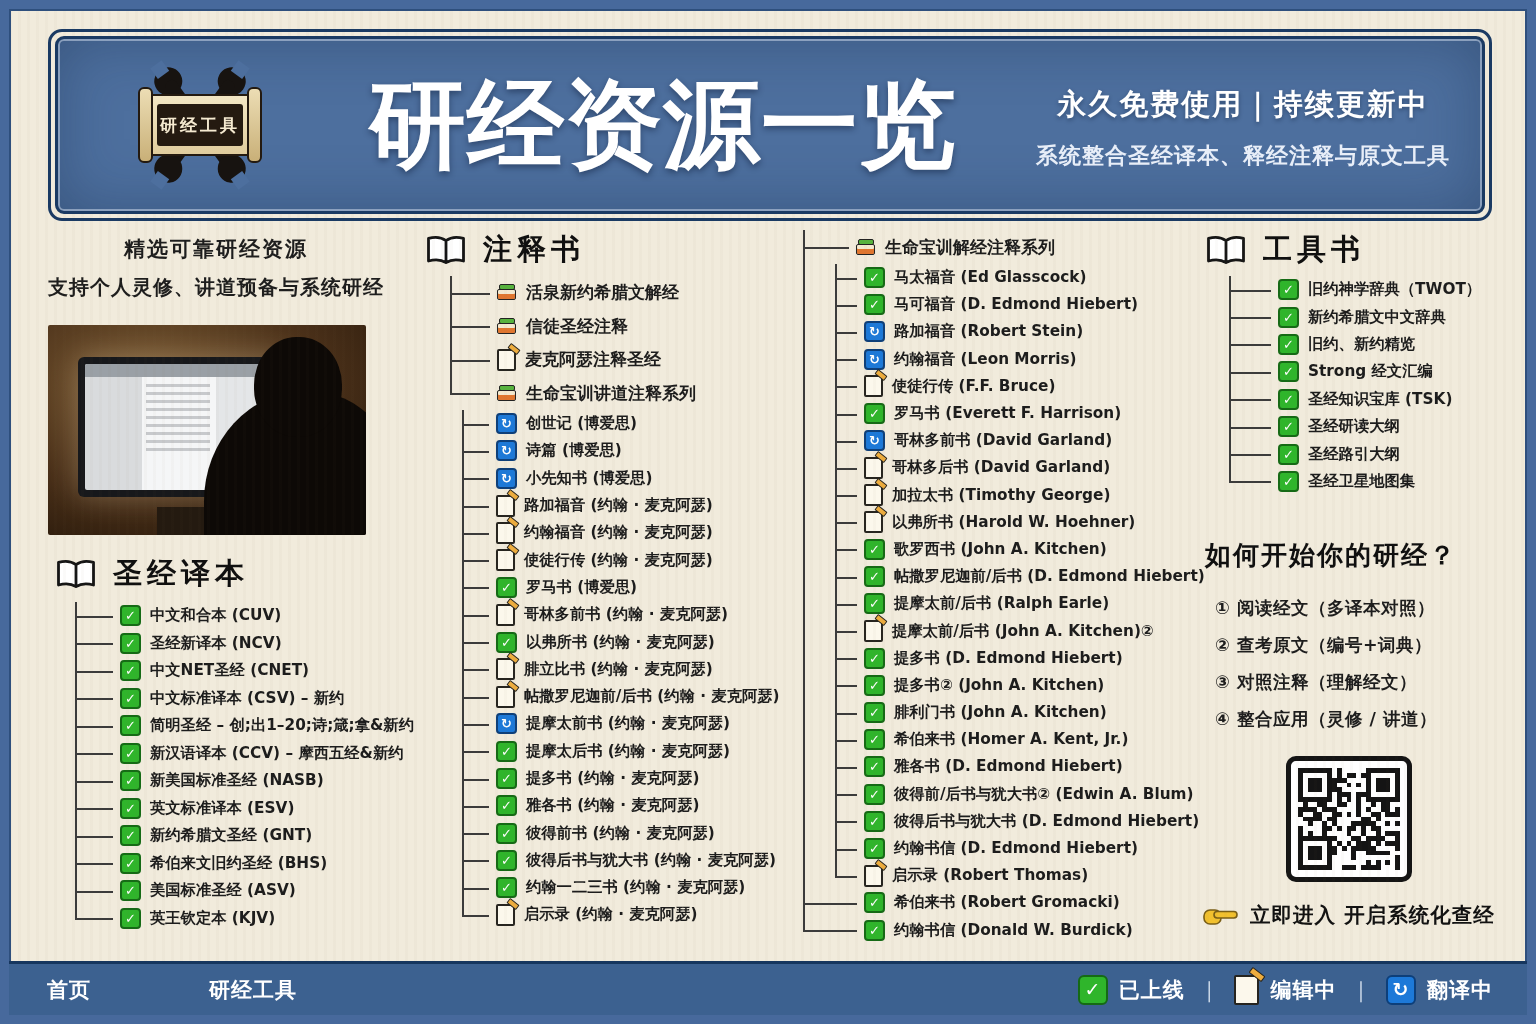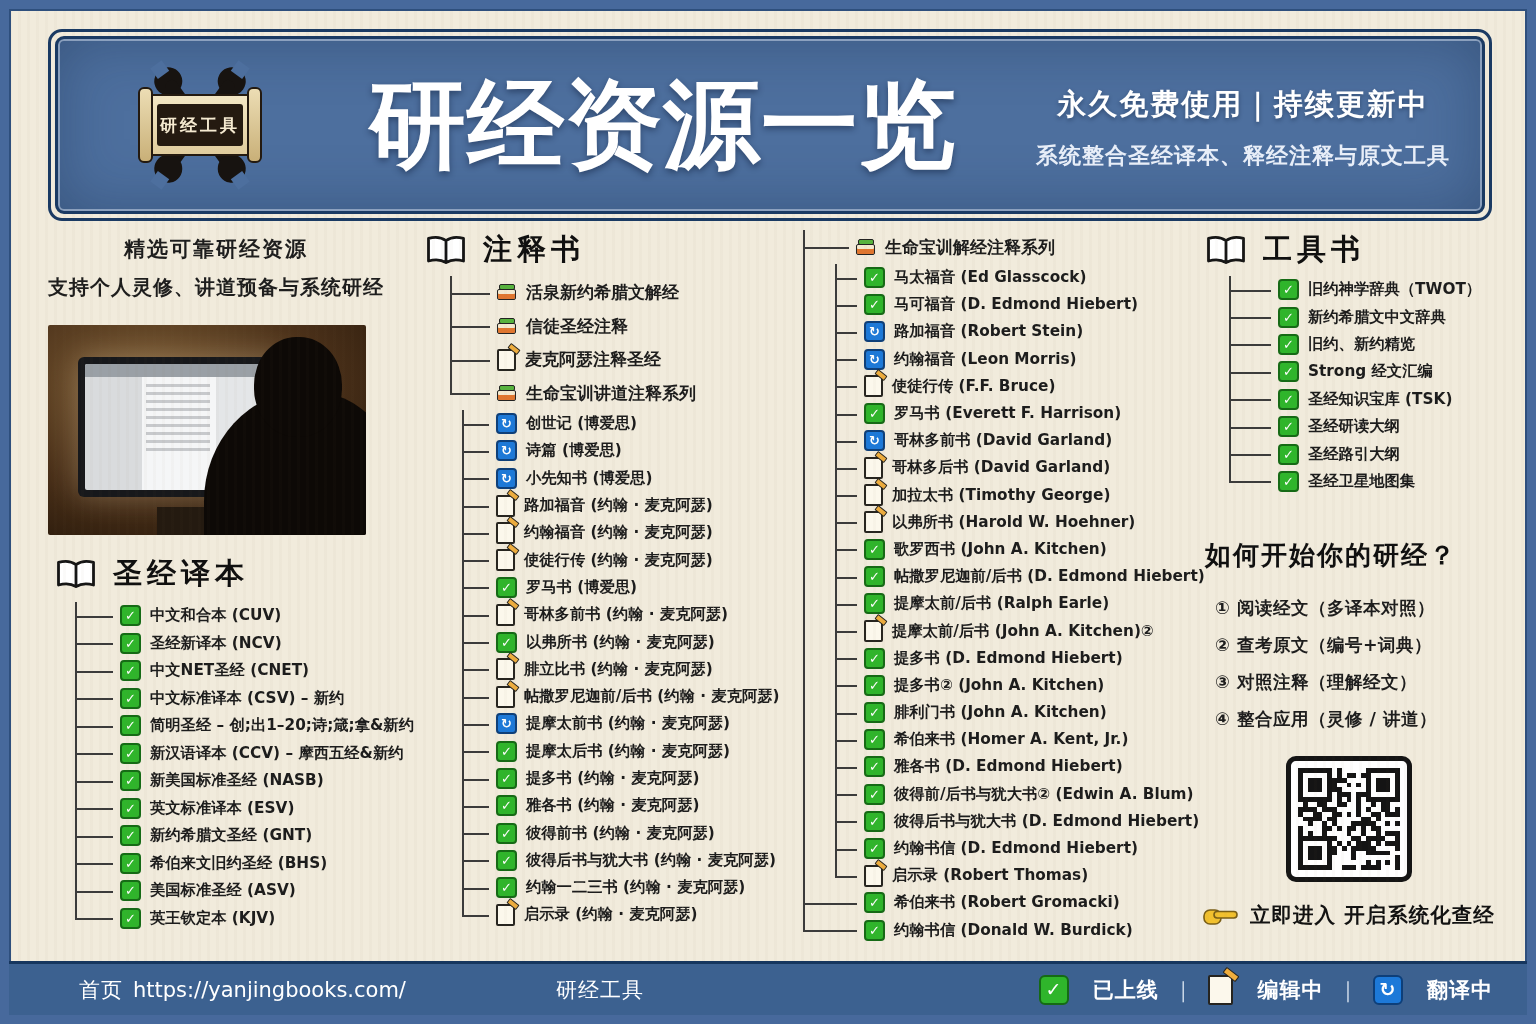--- a/index.html
+++ b/index.html
@@ -110,26 +110,26 @@
   .cta{position:absolute;left:1202px;top:901px;width:340px;display:flex;align-items:center;gap:11px;cursor:pointer;}
   .cta-label{font-size:20.5px;font-weight:800;letter-spacing:1px;color:#111;}
   .hand-icon{width:37px;height:26px;flex:none;}
 
   
   .footer{position:absolute;left:9px;right:9px;bottom:9px;height:51px;background:#3c6190;
     border-top:3px solid #16365e;z-index:60;display:flex;align-items:center;color:#fff;}
   .f-group{display:flex;align-items:baseline;gap:10px;font-size:21px;}
   .f-home{margin-left:38px;}
   .f-tool{margin-left:118px;}
-  .f-label{font-weight:400;letter-spacing:1px;margin-left:32px;}
+  .f-label{font-weight:700;letter-spacing:1px;}
   .f-url{font-weight:500;cursor:pointer;}
   .legend{margin-left:auto;margin-right:34px;display:flex;align-items:center;}
   .legend-item{display:flex;align-items:center;font-size:21px;font-weight:800;letter-spacing:1px;}
   .legend-item[data-sep]::before{content:attr(data-sep);margin:0 14px;font-weight:400;color:#dce6f2;}
-  .legend-label{margin-left:15px;}
+  .legend-label{margin-left:2px;}
 </style>
 </head>
 <body>
 
 <div class="poster">
 
   <header class="banner">
     <div class="logo">
       <svg class="wrenches" viewBox="0 0 112 148">
         <defs>
@@ -815,21 +815,20 @@
         <rect x="2" y="8" width="17" height="14" rx="6"></rect>
         <rect x="12" y="9.5" width="23" height="6.5" rx="3.2"></rect>
       </g>
     </svg>
     <span class="cta-label">立即进入  开启系统化查经</span>
   </div>
 
   <footer class="footer">
     <div class="f-group f-home">
       <span class="f-label">首页</span>
-      <span class="f-url">https://yanjingbooks.com/</span>
     </div>
     <div class="f-group f-tool">
       <span class="f-label">研经工具</span>
     </div>
     <div class="legend">
 
         <div class="legend-item">
           <span class="st lg st-online"></span>
           <span class="legend-label">已上线</span>
         </div>

